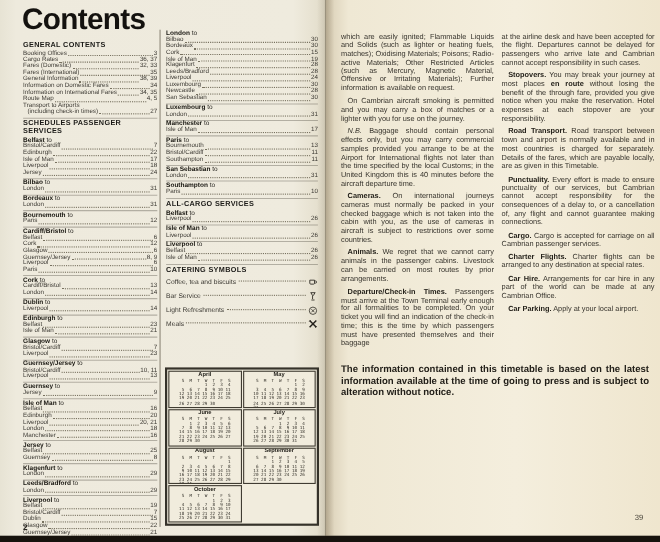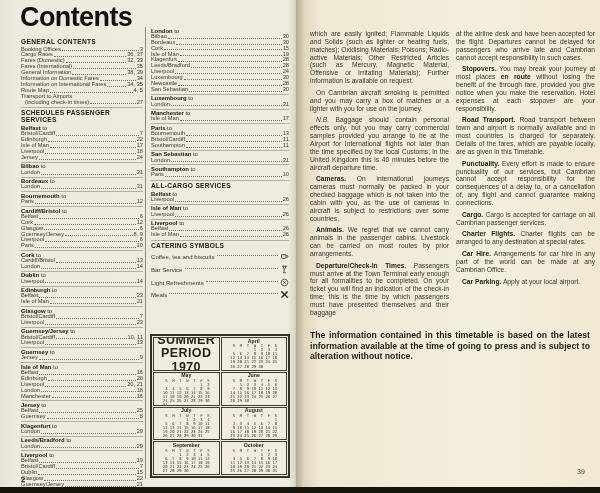--- a/index.html
+++ b/index.html
@@ -3,21 +3,21 @@
 <meta charset="utf-8">
 <style>
   html,body{margin:0;padding:0;}
   body{
     width:600px;height:493px;overflow:hidden;
     background:#17130d;
     font-family:"Liberation Sans",sans-serif;
     -webkit-font-smoothing:antialiased;
   }
   .spread{position:relative;width:600px;height:487px;}
-  .page{position:absolute;top:0;height:487px;overflow:hidden;padding-left:48px;}
+  .page{position:absolute;top:0;height:487px;overflow:hidden;}
   .page-left{left:0;width:296px;background:linear-gradient(90deg,#e7e3d4 0%,#eeeadd 5%,#efebde 90%,#e2dcc9 100%);}
   .page-right{left:296px;width:345px;background:linear-gradient(90deg,#d8cdb4 0%,#efe8d4 6%,#f4eedd 50%,#eee4cb 97%,#e4d8bc 100%);}
   .gutter{position:absolute;left:288px;top:0;width:16px;height:487px;
     background:linear-gradient(90deg,rgba(60,45,20,0) 0%,rgba(60,45,20,0.10) 40%,rgba(60,45,20,0.22) 55%,rgba(60,45,20,0) 100%);pointer-events:none;}
 
   .contents-title{position:absolute;left:20px;top:2px;font-size:27px;font-weight:bold;letter-spacing:-0.6px;color:#14120f;}
 
   .col1{position:absolute;left:21px;top:37px;width:122px;}
   .col2{position:absolute;left:151px;top:27px;width:138px;}
   .vrule{position:absolute;left:145px;top:27px;width:1px;height:452px;background:#8f897a;}
@@ -542,25 +542,20 @@
               <svg viewBox="0 0 10 10">
                 <path d="M1.6 1.6L8.4 8.4M8.4 1.6L1.6 8.4" stroke="#25221c" stroke-width="1.5"></path>
                 <path d="M1.2 2.6L2.6 1.2M7.4 8.8L8.8 7.4" stroke="#25221c" stroke-width="0.7"></path>
               </svg>
             </span>
           </div>
         </div>
     </div>
 
     <div class="calendar" id="calendar">
-        <div class="cal-cell summer-cell">
-          <div class="summer-line">SUMMER</div>
-          <div class="summer-line">PERIOD</div>
-          <div class="summer-line">1970</div>
-        </div>
         <div class="cal-cell"><div class="month-name">April</div><div class="month-grid"> S  M  T  W  T  F  S
           1  2  3  4
  5  6  7  8  9 10 11
 12 13 14 15 16 17 18
 19 20 21 22 23 24 25
 26 27 28 29 30</div></div>
         <div class="cal-cell"><div class="month-name">May</div><div class="month-grid"> S  M  T  W  T  F  S
                 1  2
  3  4  5  6  7  8  9
 10 11 12 13 14 15 16

